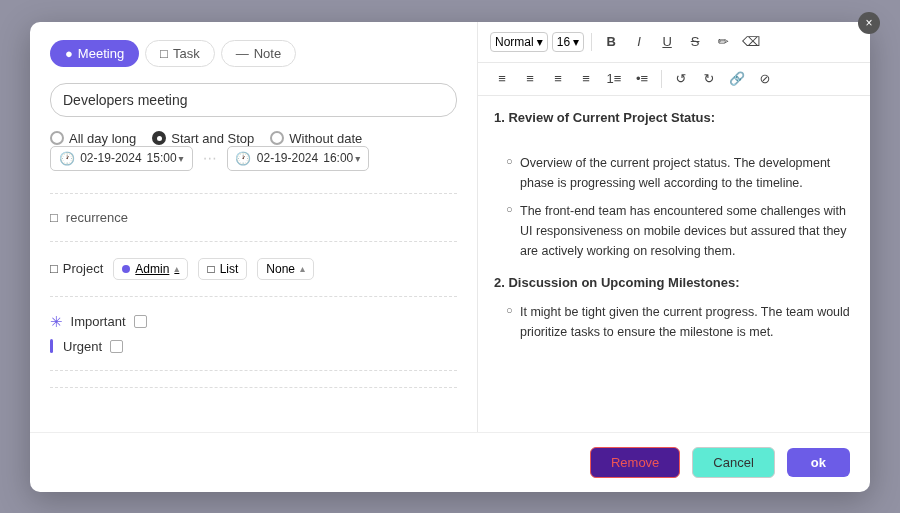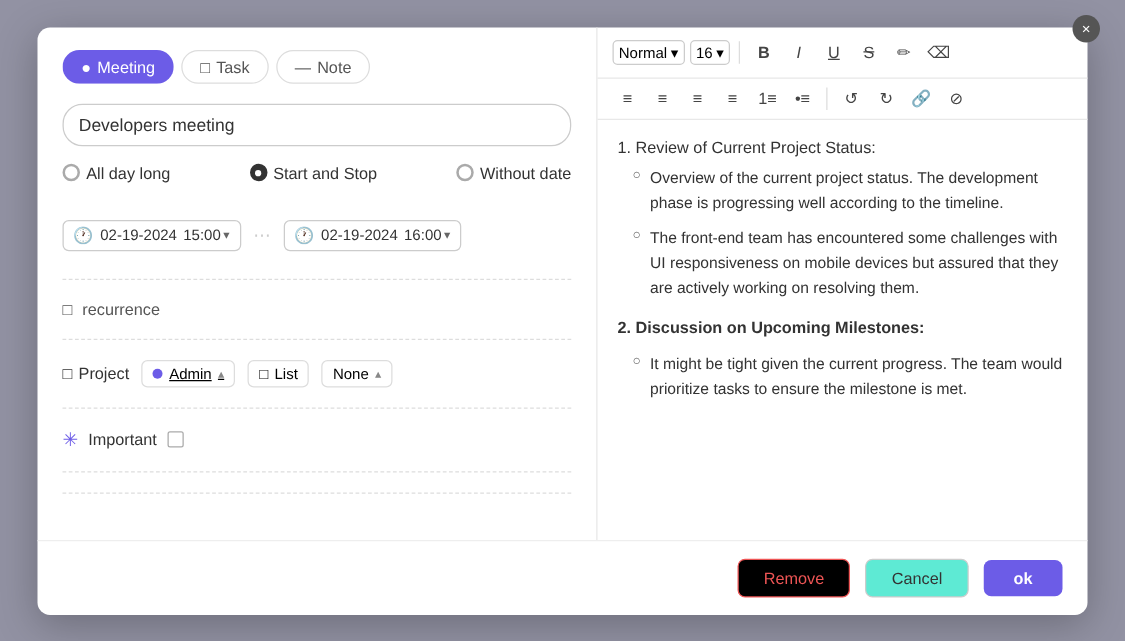--- a/index.html
+++ b/index.html
@@ -100,22 +100,21 @@
       font-size: 14px;
       color: #333;
       outline: none;
       margin-bottom: 14px;
     }
     
     .date-options {
       display: flex;
       align-items: center;
       gap: 16px;
-      margin-bottom: 30px;
-      justify-content: space-between;
+      margin-bottom: 0;
     }
     .radio-option {
       display: flex;
       align-items: center;
       gap: 5px;
       font-size: 13px;
       color: #333;
       cursor: pointer;
     }
     .radio-circle {
@@ -286,21 +285,21 @@
       display: flex;
       align-items: center;
       justify-content: flex-end;
       gap: 12px;
       padding: 14px 20px;
       border-top: 1px solid #eee;
     }
     .btn-remove {
       padding: 7px 20px;
       border: 1.5px solid #e55;
-      background: #000000;
+      background: #4c1d95;
       color: #e55;
       border-radius: 6px;
       font-size: 13px;
       cursor: pointer;
     }
     .btn-cancel {
       padding: 7px 20px;
       border: 1.5px solid #ccc;
       background: #5eead4;
       color: #333;
@@ -482,20 +481,25 @@
             <span class="chevron-up">▴</span>
           </div>
         </div>
 
         <hr class="dashed-divider">
 
         <div class="flags-row">
           <div class="flag-item">
             <span class="flag-star">✳</span>
             <span>Important</span>
+            <div class="checkbox-sq"></div>
+          </div>
+          <div class="flag-item">
+            <span style="display:inline-block;width:3px;height:14px;background:#6c5ce7;border-radius:2px;vertical-align:middle;margin-right:2px;"></span>
+            <span>Urgent</span>
             <div class="checkbox-sq"></div>
           </div>
         </div>
 
         <hr class="dashed-divider">
 
 
         <hr class="dashed-divider">
       </div>
 
@@ -528,21 +532,21 @@
           <div class="toolbar-btn">•≡</div>
           <div class="toolbar-sep"></div>
           <div class="toolbar-btn">↺</div>
           <div class="toolbar-btn">↻</div>
           <div class="toolbar-btn">🔗</div>
           <div class="toolbar-btn">⊘</div>
         </div>
 
         <div class="editor-content">
           <div class="section-gap">
-            <div style="font-weight:400; margin-bottom:4px;">1. Review of Current Project Status:</div>
+            <div style="font-weight:700; margin-bottom:25px;">1. Review of Current Project Status:</div>
             <ul>
               <li>Overview of the current project status. The development phase is progressing well according to the timeline.</li>
               <li>The front-end team has encountered some challenges with UI responsiveness on mobile devices but assured that they are actively working on resolving them.</li>
             </ul>
           </div>
           <div class="section-gap">
             <div style="font-weight:600; margin-bottom:8px;">2. Discussion on Upcoming Milestones:</div>
             <ul>
               <li>It might be tight given the current progress. The team would prioritize tasks to ensure the milestone is met.</li>
             </ul>

